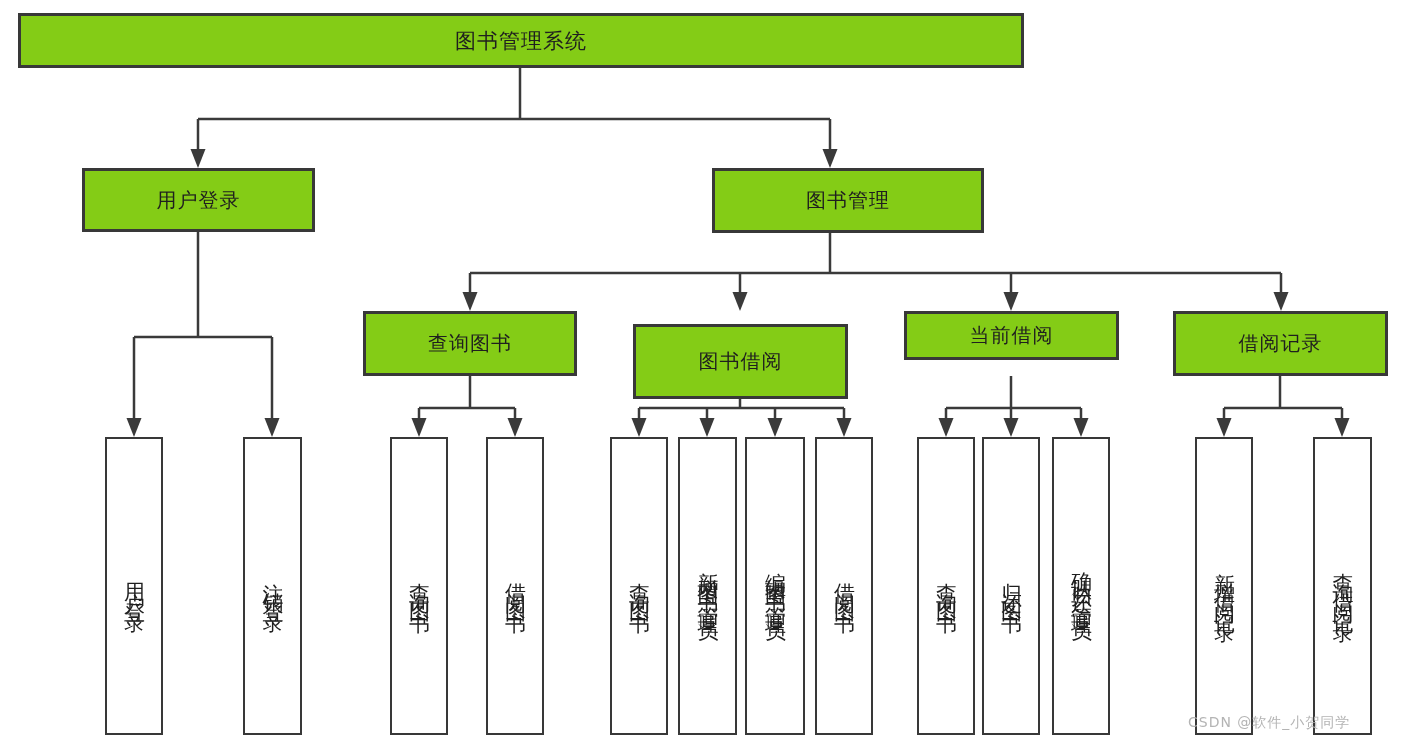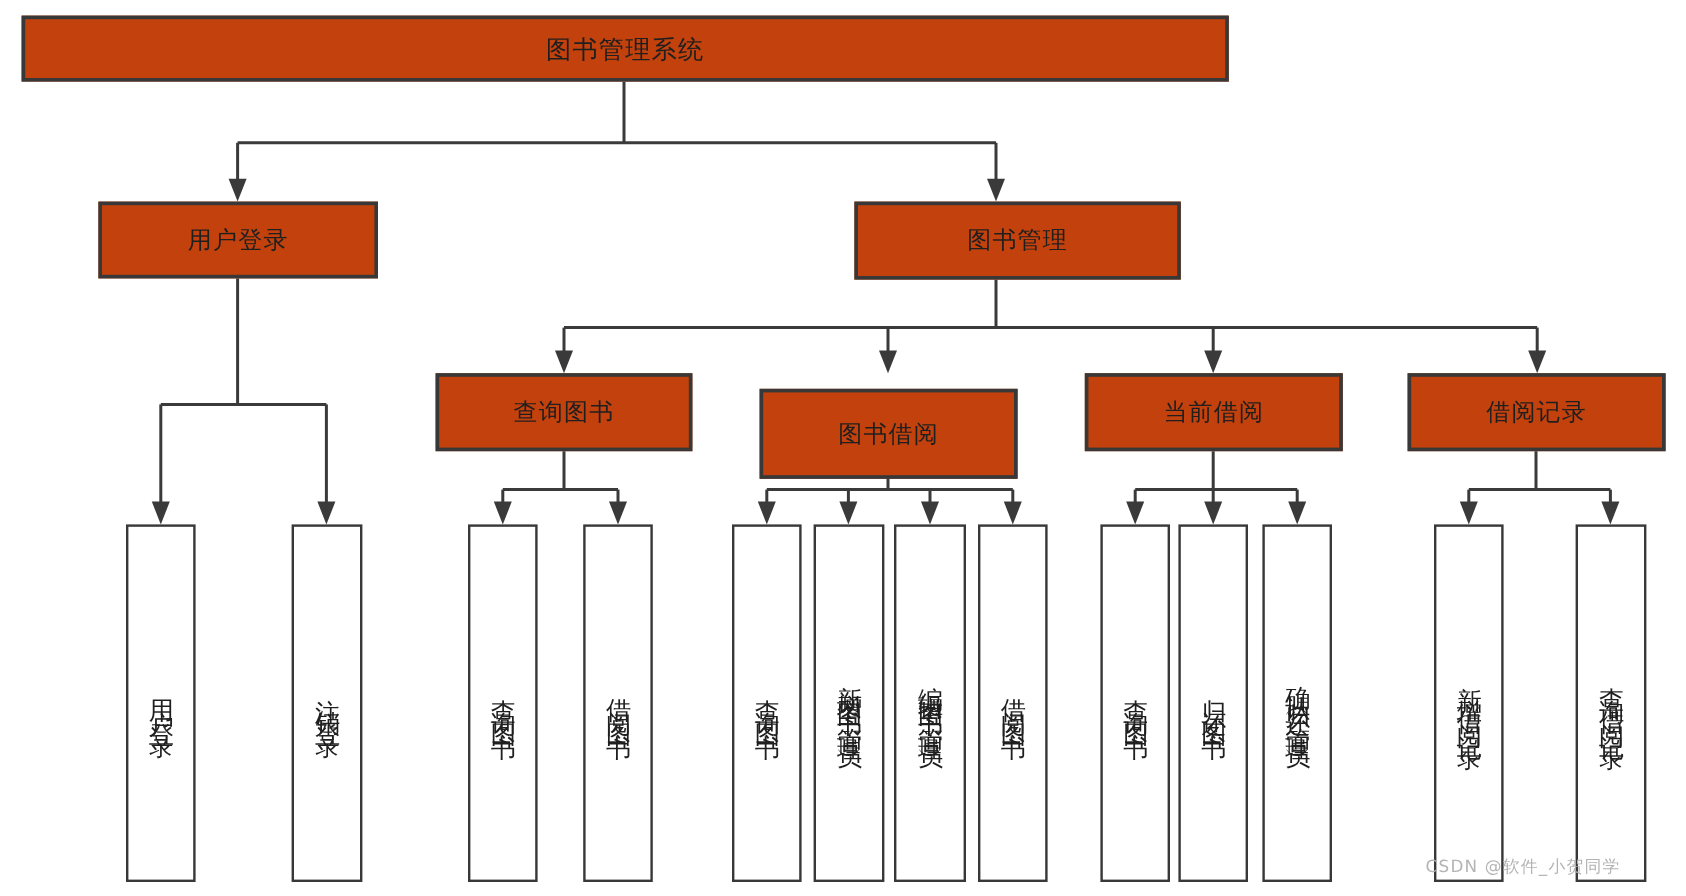--- a/index.html
+++ b/index.html
@@ -16,21 +16,21 @@
     background:var(--bg);
     font-family:"DejaVu Sans","Liberation Sans",sans-serif;
     color:var(--text);
     overflow:hidden;
   }
   .connectors{position:absolute;left:0;top:0;width:1405px;height:747px;}
   .connectors path{stroke:var(--line);stroke-width:2.5;fill:none;}
   .connectors polygon{fill:var(--line);stroke:none;}
   .hbox{
     position:absolute;box-sizing:border-box;
-    background:#c2410c;border:3px solid var(--border);
+    background:#84cc16;border:3px solid var(--border);
     display:flex;align-items:center;justify-content:center;
     font-size:20px;letter-spacing:1px;white-space:nowrap;
   }
   .hbox.root{font-size:21px;}
   .vbox{
     position:absolute;box-sizing:border-box;
     width:58px;top:437px;height:298px;
     background:#fff;border:2.5px solid var(--border);
     display:flex;align-items:center;justify-content:center;
     writing-mode:vertical-rl;text-orientation:mixed;
@@ -111,21 +111,21 @@
     <polygon points="1342,437 1334.5,418 1349.5,418"></polygon>
   </svg>
 
   <div class="hbox root" style="left:18px;top:13px;width:1006px;height:55px;">图书管理系统</div>
 
   <div class="hbox" style="left:82px;top:168px;width:233px;height:64px;">用户登录</div>
   <div class="hbox" style="left:712px;top:168px;width:272px;height:65px;">图书管理</div>
 
   <div class="hbox" style="left:363px;top:311px;width:214px;height:65px;">查询图书</div>
   <div class="hbox" style="left:633px;top:324px;width:215px;height:75px;">图书借阅</div>
-  <div class="hbox" style="left:904px;top:311px;width:215px;height:65px;">当前借阅</div>
+  <div class="hbox" style="left:904px;top:311px;width:215px;height:49px;">当前借阅</div>
   <div class="hbox" style="left:1173px;top:311px;width:215px;height:65px;">借阅记录</div>
 
   <div class="vbox" style="left:105px;">用户登录</div>
   <div class="vbox" style="left:243px;width:59px;">注销登录</div>
 
   <div class="vbox" style="left:390px;">查询图书</div>
   <div class="vbox" style="left:486px;">借阅图书</div>
 
   <div class="vbox" style="left:610px;">查询图书</div>
   <div class="vbox tight" style="left:678px;width:59px;">新增图书（管理员）</div>

